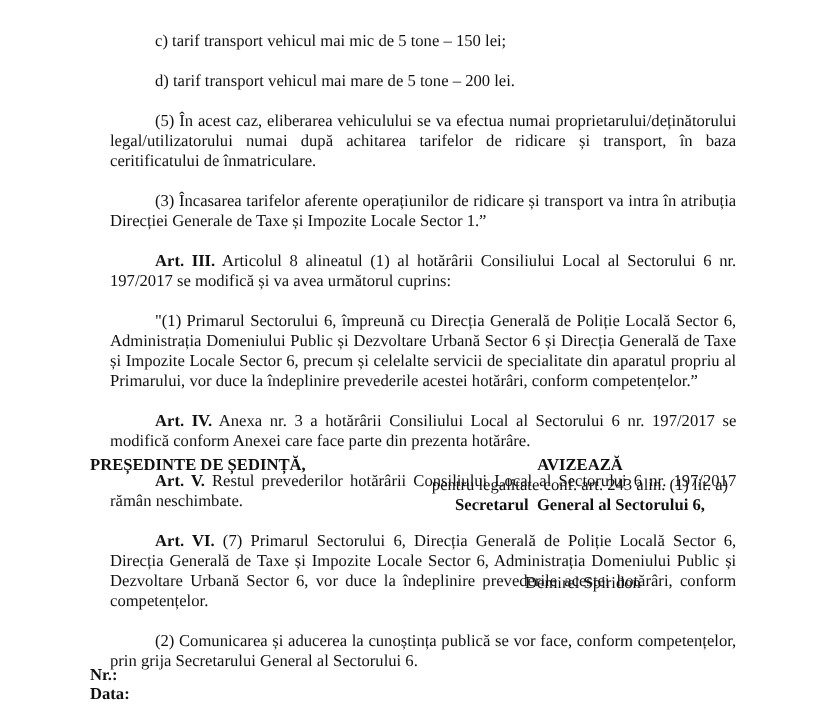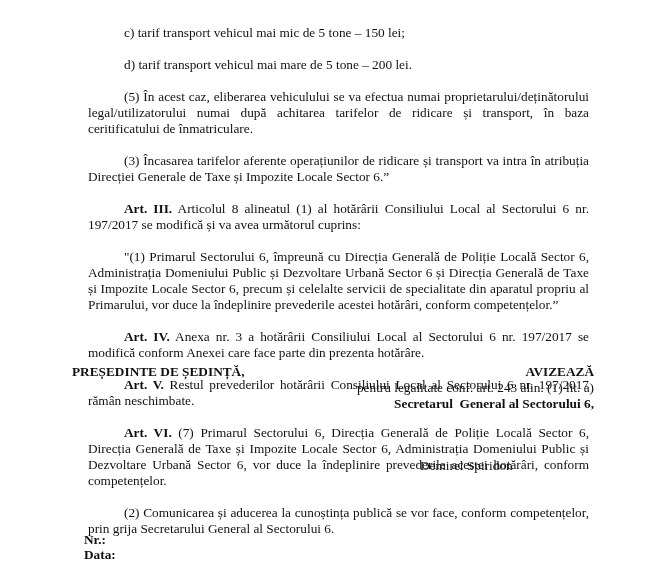--- a/index.html
+++ b/index.html
@@ -4,33 +4,33 @@
 <style>
   html, body { margin:0; padding:0; background:#ffffff; }
   body { width:651px; height:574px; overflow:hidden; position:relative;
          font-family:"Liberation Serif", serif; font-size:13.3px; color:#111; }
   .page { position:absolute; left:72px; top:9px; width:533px; }
   p { margin:16px; line-height:16px; text-align:justify; }
   .ind { text-indent:36px; }
   b { font-weight:bold; }
   .sign { position:absolute; top:364px; left:72px; width:533px; height:120px; }
   .pres { position:absolute; left:0; top:0; font-weight:bold; }
-  .aviz { position:absolute; left:262px; top:0; width:260px; text-align:right; line-height:16px; }
+  .aviz { position:absolute; left:262px; top:0; width:260px; text-align:center; line-height:16px; }
   .aviz div { white-space:nowrap; }
   .name { position:absolute; left:348px; top:94px;text-align:center; }
-  .nr { position:absolute; left:72px; top:532px; font-weight:bold; line-height:15px;margin-left:12px; }
+  .nr { position:absolute; left:72px; top:532px; font-weight:bold; line-height:15px; }
 </style>
 </head>
 <body>
 
 <div class="page">
   <p class="ind">c) tarif transport vehicul mai mic de 5 tone – 150 lei;</p>
   <p class="ind">d) tarif transport vehicul mai mare de 5 tone – 200 lei.</p>
   <p class="ind">(5) În acest caz, eliberarea vehiculului se va efectua numai proprietarului/deținătorului legal/utilizatorului numai după achitarea tarifelor de ridicare și transport, în baza ceritificatului de înmatriculare.</p>
-  <p class="ind">(3) Încasarea tarifelor aferente operațiunilor de ridicare și transport va intra în atribuția Direcției Generale de Taxe și Impozite Locale Sector 6.”</p>
+  <p class="ind">(3) Încasarea tarifelor aferente operațiunilor de ridicare și transport va intra în atribuția Direcției Generale de Taxe și Impozite Locale Sector 1.”</p>
   <p class="ind"><b>Art. III.</b><span> Articolul 8 alineatul (1) al hotărârii Consiliului Local al Sectorului 6 nr. 197/2017 se modifică și va avea următorul cuprins:</span></p>
   <p class="ind">"(1) Primarul Sectorului 6, împreună cu Direcția Generală de Poliție Locală Sector 6, Administrația Domeniului Public și Dezvoltare Urbană Sector 6 și Direcția Generală de Taxe și Impozite Locale Sector 6, precum și celelalte servicii de specialitate din aparatul propriu al Primarului, vor duce la îndeplinire prevederile acestei hotărâri, conform competențelor.”</p>
   <p class="ind"><b>Art. IV.</b><span> Anexa nr. 3 a hotărârii Consiliului Local al Sectorului 6 nr. 197/2017 se modifică conform Anexei care face parte din prezenta hotărâre.</span></p>
   <p class="ind"><b>Art. V.</b><span> Restul prevederilor hotărârii Consiliului Local al Sectorului 6 nr. 197/2017 rămân neschimbate.</span></p>
   <p class="ind"><b>Art. VI.</b><span> (7) Primarul Sectorului 6, Direcția Generală de Poliție Locală Sector 6, Direcția Generală de Taxe și Impozite Locale Sector 6, Administrația Domeniului Public și Dezvoltare Urbană Sector 6, vor duce la îndeplinire prevederile acestei hotărâri, conform competențelor.</span></p>
   <p class="ind">(2) Comunicarea și aducerea la cunoștința publică se vor face, conform competențelor, prin grija Secretarului General al Sectorului 6.</p>
 </div>
 
 <div class="sign">
   <div class="pres">PREȘEDINTE DE ȘEDINȚĂ,</div>

